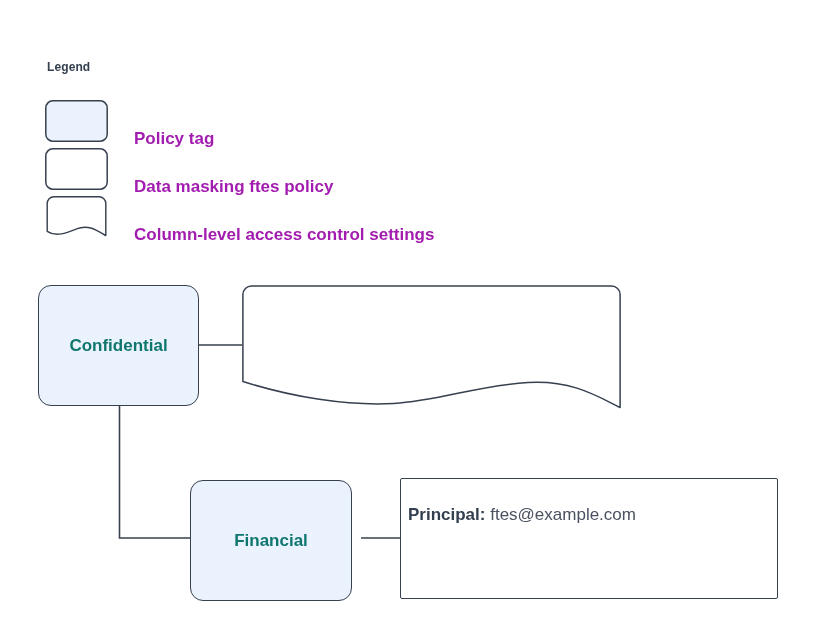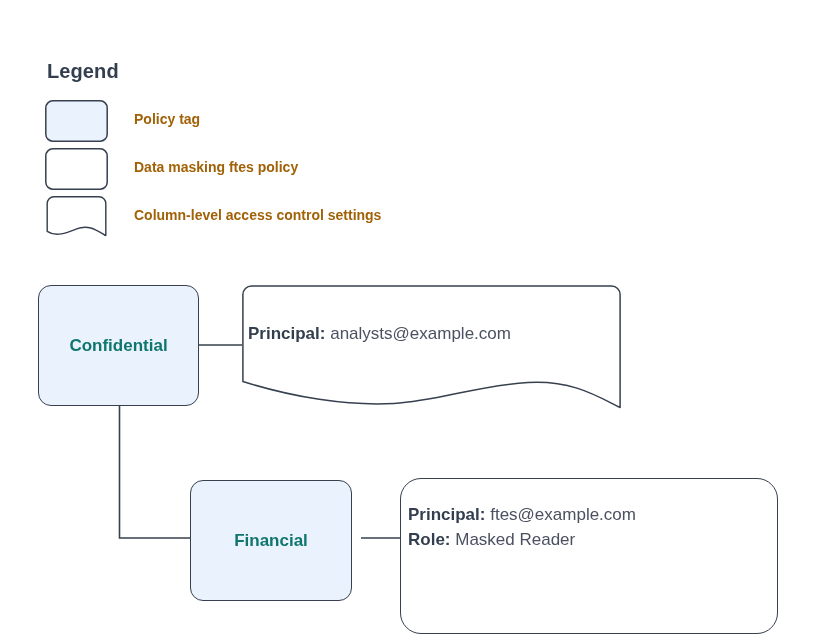--- a/index.html
+++ b/index.html
@@ -23,45 +23,45 @@
     inset: 0;
     width: 820px;
     height: 640px;
   }
 
   
   .legend-title {
     position: absolute;
     left: 47px;
     top: 60px;
-    font-size: 20px;
+    font-size: 12px;
     font-weight: bold;
     letter-spacing: .1px;
     color: #333f4f;
   }
   .legend-row {
     position: absolute;
     left: 45px;
     height: 44px;
   }
   .legend-swatch {
     position: absolute;
     left: 0;
     top: 0;
     width: 63px;
     height: 42px;
   }
   .legend-label {
     position: absolute;
     left: 89px;
-    top: 11px;
-    font-size: 14px;
+    top: 29px;
+    font-size: 17px;
     font-weight: bold;
     white-space: nowrap;
-    color: #a16207;
+    color: #a21caf;
   }
 
   
   .node {
     position: absolute;
     box-sizing: border-box;
     border: 1.6px solid #36404e;
     border-radius: 13px;
     background: #eaf2fd;
     display: flex;
@@ -94,23 +94,23 @@
   }
   .callout b {
     font-weight: bold;
     color: #333f4f;
   }
 
   #callout-confidential { left: 242px; top: 285px; width: 379px; height: 124px; }
   #callout-confidential .ctext { left: 6px; top: 36px; }
 
   #callout-financial {
-    left: 400px; top: 478px; width: 378px; height: 156px;
+    left: 400px; top: 478px; width: 378px; height: 121px;
     border: 1.6px solid #36404e;
-    border-radius: 21px;
+    border-radius: 2px;
     background: #ffffff;
   }
   #callout-financial .ctext { left: 7px; top: 23px; }
 
   .wave-svg {
     position: absolute;
     left: 0; top: 0;
     width: 100%; height: 100%;
     overflow: visible;
   }
@@ -167,31 +167,23 @@
 <div class="callout" id="callout-confidential">
   <svg class="wave-svg" viewBox="0 0 379 124" preserveAspectRatio="none" xmlns="http://www.w3.org/2000/svg">
     <path d="M0.9 9.5 A8.6 8.6 0 0 1 9.5 0.9 L369.5 0.9 A8.6 8.6 0 0 1 378.1 9.5
              L378.1 122.5
              C355 111, 330 95, 286 97.5
              C236 100.3, 196 116, 152 118.5
              C105 121.2, 50 112, 0.9 96.5
              Z" fill="#ffffff" stroke="#36404e" stroke-width="1.5" stroke-linejoin="round"></path>
   </svg>
   <div class="ctext">
-    <div>
-      <b>Principal:</b>
-      <span>analysts@example.com</span>
-    </div>
   </div>
 </div>
 
 <div class="callout" id="callout-financial">
   <div class="ctext">
     <div>
       <b>Principal:</b>
       <span>ftes@example.com</span>
     </div>
-    <div>
-      <b>Role:</b>
-      <span>Masked Reader</span>
-    </div>
   </div>
 </div>
 
 </body></html>

